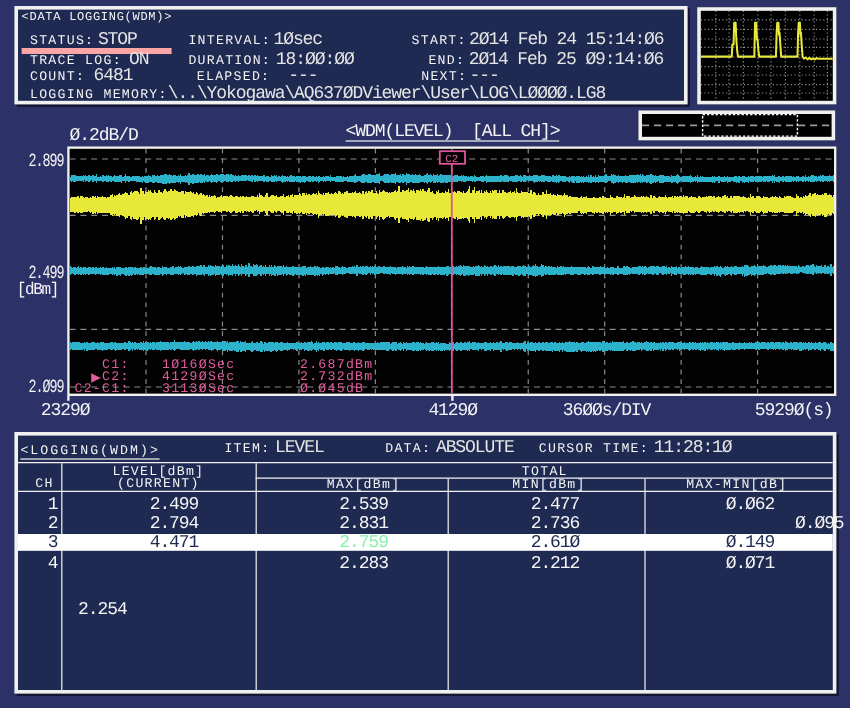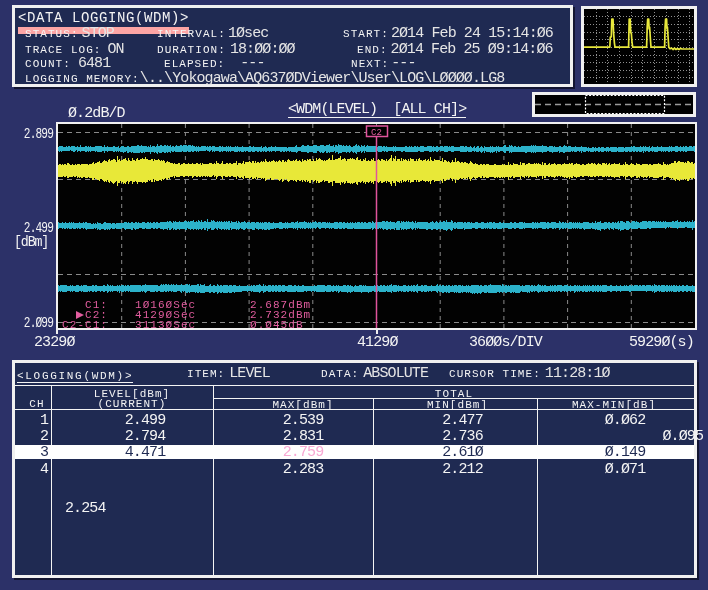--- a/index.html
+++ b/index.html
@@ -7,21 +7,21 @@
 .lab { font-size:11px; letter-spacing:1.05px; color:#f4f4f4; }
 .val { font-size:15px; letter-spacing:-0.9px; color:#f4f4f4; }
 .yel { color:#e5e5e5; }
 .pnk { color:#e25d9f; }
 .med { font-size:15.5px; letter-spacing:-1.2px; color:#f4f4f4; transform:scaleX(0.72); transform-origin:100% 50%; opacity:0.999; }
 .panel { position:absolute; background:#1f2a52; border:3px solid #f0f0f0; box-shadow:2px 2px 0 rgba(3,3,14,0.6); }
 .blk { position:absolute; background:#000; border:3px solid #f0f0f0; }
 </style></head><body>
 
 <div class="panel" style="left:12px; top:5px; width:555px; height:76px;">
- <div class="abs lab" style="left:3px; top:2px; font-size:14px; letter-spacing:0.6px; border-bottom:7px solid #fca5a5; padding-bottom:1px;">&lt;DATA LOGGING(WDM)&gt;</div>
+ <div class="abs lab" style="left:3px; top:2px; font-size:10px; letter-spacing:0.6px; border-bottom:5px solid #fca5a5; padding-bottom:19px;">&lt;DATA LOGGING(WDM)&gt;</div>
  <div class="abs" style="left:10px; top:18.3px; line-height:15px;"><span class="lab">STATUS:</span><span class="val yel" style="margin-left:3px">STOP</span></div>
  <div class="abs" style="left:142px; top:18.3px; line-height:15px;"><span class="lab">INTERVAL:</span><span class="val yel" style="margin-left:2px">1Øsec</span></div>
  <div class="abs" style="left:328px; top:18.3px; line-height:15px;"><span class="lab">START:</span><span class="val yel" style="margin-left:2px">2Ø14 Feb 24 15:14:Ø6</span></div>
  <div class="abs" style="left:10px; top:34px; line-height:15px;"><span class="lab">TRACE LOG:</span><span class="val yel" style="margin-left:6px">ON</span></div>
  <div class="abs" style="left:142px; top:34px; line-height:15px;"><span class="lab">DURATION:</span><span class="val yel" style="margin-left:4px">18:ØØ:ØØ</span></div>
  <div class="abs" style="left:342px; top:34px; line-height:15px;"><span class="lab">END:</span><span class="val yel" style="margin-left:3px">2Ø14 Feb 25 Ø9:14:Ø6</span></div>
  <div class="abs" style="left:10px; top:47.8px; line-height:15px;"><span class="lab">COUNT:</span><span class="val yel" style="margin-left:7px">6481</span></div>
  <div class="abs" style="left:149px; top:47.8px; line-height:15px;"><span class="lab">ELAPSED:</span><span class="val yel" style="margin-left:15px">---</span></div>
  <div class="abs" style="left:336px; top:47.8px; line-height:15px;"><span class="lab">NEXT:</span><span class="val yel" style="margin-left:2px">---</span></div>
  <div class="abs" style="left:10px; top:63px; line-height:15px;"><span class="lab">LOGGING MEMORY:</span><span class="val yel" style="margin-left:0px">\..\Yokogawa\AQ637ØDViewer\User\LOG\LØØØØ.LG8</span></div>
@@ -35,21 +35,21 @@
  </svg>
 </div>
 
 <div class="blk" style="left:532px; top:92px; width:158px; height:19px;">
  <svg width="158" height="19" style="position:absolute;left:0;top:0;">
   <path d="M0 9.5H158" stroke="#9a9a9a" stroke-width="1.5" stroke-dasharray="6 4" fill="none"></path>
   <rect x="50.5" y="0.5" width="79" height="18" fill="none" stroke="#ffffff" stroke-width="1.2" stroke-dasharray="2 1.6"></rect>
  </svg>
 </div>
 
-<div class="abs val" style="left:68px; top:104.5px;">Ø.2dB/D</div>
+<div class="abs val" style="left:58px; top:104.5px;">Ø.2dB/D</div>
 <div class="abs val" style="left:288px; top:102.8px; line-height:13.5px; padding-bottom:1px; border-bottom:1.5px solid #f4f4f4;">&lt;WDM(LEVEL)&nbsp;&nbsp;[ALL CH]&gt;</div>
 <div class="abs med" style="left:0px; top:124.8px; width:53px; text-align:right;">2.899</div>
 <div class="abs med" style="left:0px; top:218.8px; width:53px; text-align:right;">2.499</div>
 <div class="abs" style="left:14px; top:234.2px; font-size:14px; letter-spacing:-1.2px; color:#f4f4f4; transform:scaleX(0.95); transform-origin:0 50%; opacity:0.999;">[dBm]</div>
 <div class="abs med" style="left:0px; top:314.3px; width:53px; text-align:right;">2.Ø99</div>
 
 <div class="abs" style="left:56px; top:122px; width:637px; height:204px; background:#020202; border:2px solid #f0f0f0;">
  <svg width="637" height="204" style="position:absolute;left:0;top:0;">
   <path d="M63.7 0V204M127.4 0V204M191.1 0V204M254.8 0V204M318.5 0V204M382.2 0V204M445.9 0V204M509.6 0V204M573.3 0V204" stroke="#8a8a8a" stroke-width="1" stroke-dasharray="4 4" fill="none"></path>
   <path d="M0 8.5H637M0 55.5H637M0 103.5H637M0 150.5H637M0 198.5H637" stroke="#8a8a8a" stroke-width="1" stroke-dasharray="5 4" fill="none"></path>
@@ -107,21 +107,21 @@
  <div class="abs val" style="left:0px; top:49px; width:33px; text-align:right;">1</div>
  <div class="abs val" style="left:0px; top:65px; width:33px; text-align:right;">2</div>
  <div class="abs val" style="left:0px; top:81px; width:33px; text-align:right; color:#1f2a52;">3</div>
  <div class="abs val" style="left:0px; top:97.5px; width:33px; text-align:right;">4</div>
  <div class="abs val" style="left:50px; top:49px; width:160px; text-align:center;">2.499</div>
  <div class="abs val" style="left:50px; top:65px; width:160px; text-align:center;">2.794</div>
  <div class="abs val" style="left:50px; top:81px; width:160px; text-align:center; color:#1f2a52;">4.471</div>
  <div class="abs val" style="left:50px; top:97.5px; width:160px; text-align:left;margin-top:39px;">2.254</div>
  <div class="abs val" style="left:208px; top:49px; width:160px; text-align:center;">2.539</div>
  <div class="abs val" style="left:208px; top:65px; width:160px; text-align:center;">2.831</div>
- <div class="abs val" style="left:208px; top:81px; width:160px; text-align:center; color:#f9a8d4;">2.759</div>
+ <div class="abs val" style="left:208px; top:81px; width:160px; text-align:center; color:#86efac;">2.759</div>
  <div class="abs val" style="left:208px; top:97.5px; width:160px; text-align:center;">2.283</div>
  <div class="abs val" style="left:366px; top:49px; width:163px; text-align:center;">2.477</div>
  <div class="abs val" style="left:366px; top:65px; width:163px; text-align:center;">2.736</div>
  <div class="abs val" style="left:366px; top:81px; width:163px; text-align:center; color:#1f2a52;">2.61Ø</div>
  <div class="abs val" style="left:366px; top:97.5px; width:163px; text-align:center;">2.212</div>
  <div class="abs val" style="left:532px; top:49px; width:156px; text-align:center;">Ø.Ø62</div>
  <div class="abs val" style="left:532px; top:65px; width:156px; text-align:right;">Ø.Ø95</div>
  <div class="abs val" style="left:532px; top:81px; width:156px; text-align:center; color:#1f2a52;">Ø.149</div>
  <div class="abs val" style="left:532px; top:97.5px; width:156px; text-align:center;">Ø.Ø71</div>
 </div>

